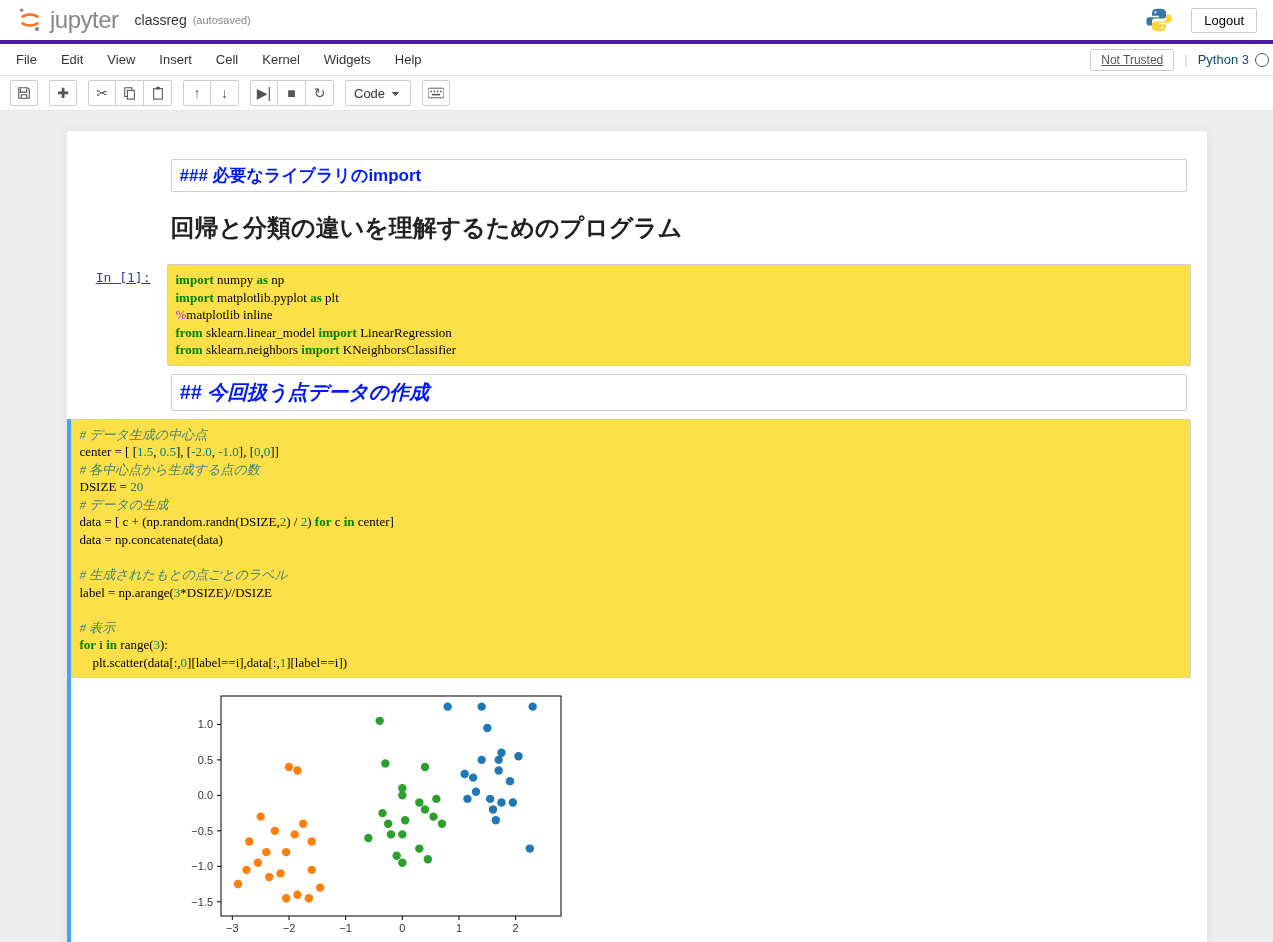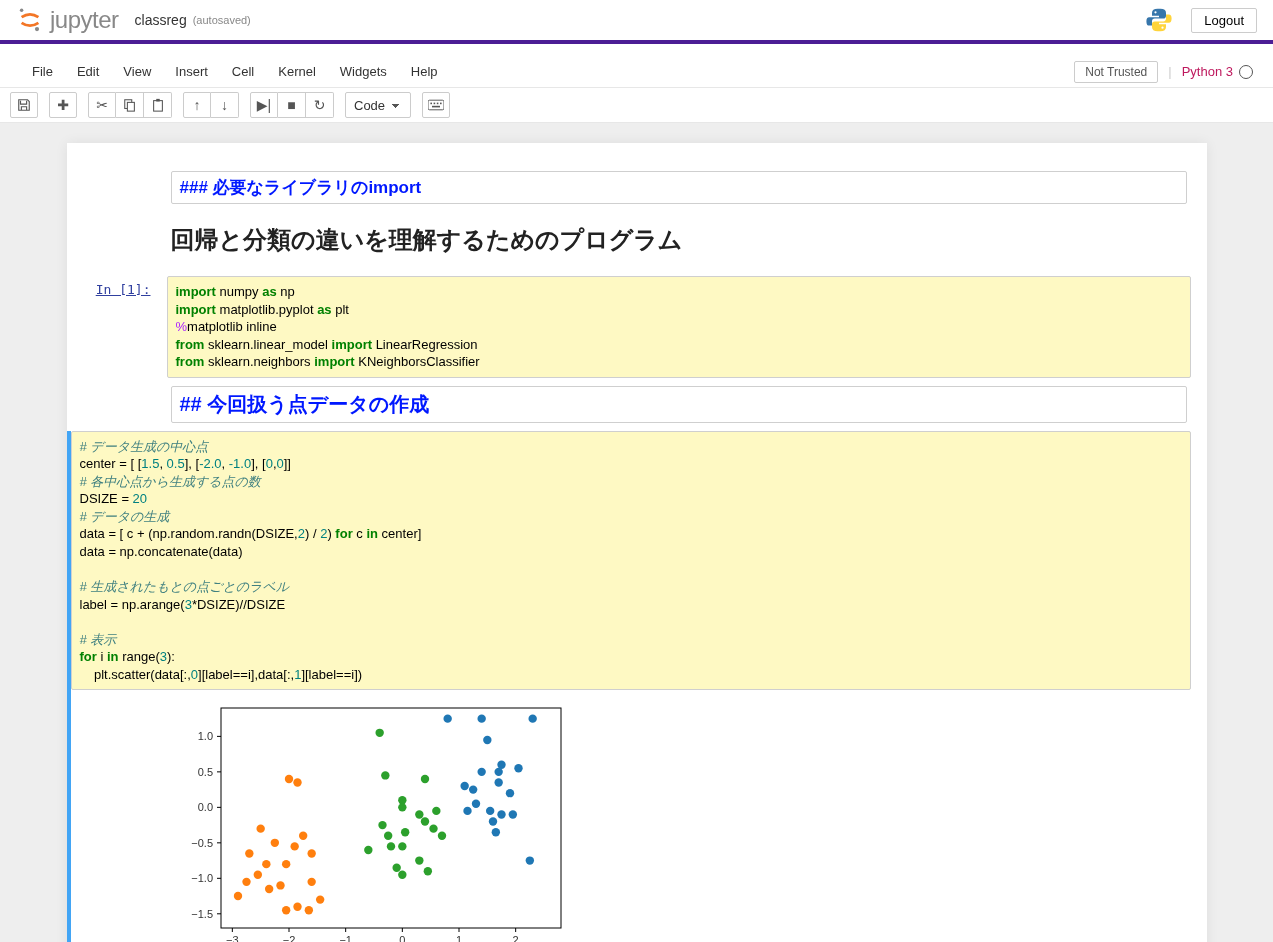--- a/index.html
+++ b/index.html
@@ -6,46 +6,46 @@
 body { font-family: "Helvetica Neue", Helvetica, Arial, sans-serif; font-size: 13px; color: #000; background: #fff; }
 .header { display: flex; align-items: center; padding: 6px 16px; border-bottom: 4px solid #4c1d95; }
 .logo { display: flex; align-items: center; margin-right: 16px; }
 .logo-icon { width: 28px; height: 28px; margin-right: 6px; }
 .logo-text { font-size: 24px; color: #888; font-weight: 300; letter-spacing: -0.5px; }
 .nb-name { font-size: 14px; color: #333; margin-right: 6px; }
 .autosaved { font-size: 11px; color: #888; }
 .header-right { margin-left: auto; display: flex; align-items: center; gap: 18px; }
 .python-icon { width: 28px; height: 28px; }
 .logout-btn { border: 1px solid #ccc; border-radius: 2px; padding: 4px 12px; background: #fff; font-size: 13px; cursor: pointer; }
-.menubar { display: flex; align-items: center; padding: 0 20px; border-bottom: 1px solid #e7e7e7; height: 32px; margin-top: 12px; }
+.menubar { display: flex; align-items: center; padding: 0 4px; border-bottom: 1px solid #e7e7e7; height: 32px; }
 .menu-item { padding: 6px 12px; font-size: 13px; color: #333; cursor: pointer; }
 .menubar-right { margin-left: auto; display: flex; align-items: center; gap: 10px; }
-.trust-box { border: 1px solid #ccc; border-radius: 2px; padding: 3px 10px; font-size: 12px; color: #555; }
-.kernel-box { display: flex; align-items: center; gap: 6px; font-size: 13px; color: #be185d; }
+.trust-box { border: 1px solid #ccc; border-radius: 2px; padding: 3px 10px; font-size: 12px; color: #555; text-decoration: underline; }
+.kernel-box { display: flex; align-items: center; gap: 6px; font-size: 13px; color: #0c4a6e; }
 .kernel-circle { width: 14px; height: 14px; border: 1px solid #555; border-radius: 50%; }
 .toolbar { display: flex; align-items: center; padding: 4px 10px; border-bottom: 1px solid #e7e7e7; background: #fff; gap: 0; }
 .tool-group { display: flex; border-right: 1px solid transparent; margin-right: 10px; }
 .tool-btn { border: 1px solid #ccc; background: #fff; width: 28px; height: 26px; display: flex; align-items: center; justify-content: center; cursor: pointer; font-size: 14px; color: #555; }
 .tool-btn + .tool-btn { border-left: none; }
 .tool-btn:first-child { border-radius: 2px 0 0 2px; }
 .tool-btn:last-child { border-radius: 0 2px 2px 0; }
 .tool-btn:only-child { border-radius: 2px; }
 .cell-type-select { border: 1px solid #ccc; border-radius: 2px; height: 26px; padding: 0 24px 0 8px; font-size: 13px; color: #333; background: #fff; appearance: none; background-image: linear-gradient(45deg, transparent 50%, #555 50%), linear-gradient(135deg, #555 50%, transparent 50%); background-position: calc(100% - 14px) 11px, calc(100% - 10px) 11px; background-size: 4px 4px, 4px 4px; background-repeat: no-repeat; }
 .page-body { background: #eee; padding: 20px 0 40px; min-height: 820px; }
 .notebook-container { width: 1140px; margin: 0 auto; background: #fff; box-shadow: 0 0 12px rgba(0,0,0,0.07); padding: 20px 0; }
 .cell { display: flex; margin: 4px 0; }
 .prompt { width: 100px; text-align: right; padding: 6px 16px 0 0; font-family: monospace; font-size: 13px; color: #303F9F; flex-shrink: 0; text-decoration: underline; }
 .cell-body { flex: 1; margin-right: 16px; }
 .md-cell .prompt { color: transparent; }
 .md-body { padding: 4px 4px; }
 .md-h2 { font-size: 24px; font-weight: 700; color: #222; margin: 8px 0 12px; }
 .md-h3box, .md-h4box { border: 1px solid #cfcfcf; border-radius: 2px; padding: 4px 8px; font-weight: 700; color: #0018ff; }
-.md-h3box { font-size: 20px; }
+.md-h3box { font-size: 20px; font-style: italic; }
 .md-h4box { font-size: 17px; }
-.code-input { border: 1px solid #cfcfcf; border-radius: 2px; background: #fef9c3; padding: 6px 8px; font-family: Liberation Sans, sans-serif; font-size: 13px; line-height: 1.35; white-space: pre; overflow-x: auto; }
+.code-input { border: 1px solid #cfcfcf; border-radius: 2px; background: #fde047; padding: 6px 8px; font-family: Liberation Serif, serif; font-size: 13px; line-height: 1.35; white-space: pre; overflow-x: auto; }
 .selected-cell { border-left: 4px solid #42A5F5; }
 .code-tok-kw { color: #008000; font-weight: 700; }
 .code-tok-op { color: #000; }
 .code-tok-num { color: #008080; }
 .code-tok-cmt { color: #408080; font-style: italic; }
 .code-tok-magic { color: #AA22FF; }
 .scatter-output { margin: 8px 0 0 100px; }
 .scatter-svg { display: block; }
 </style>
 </head>

